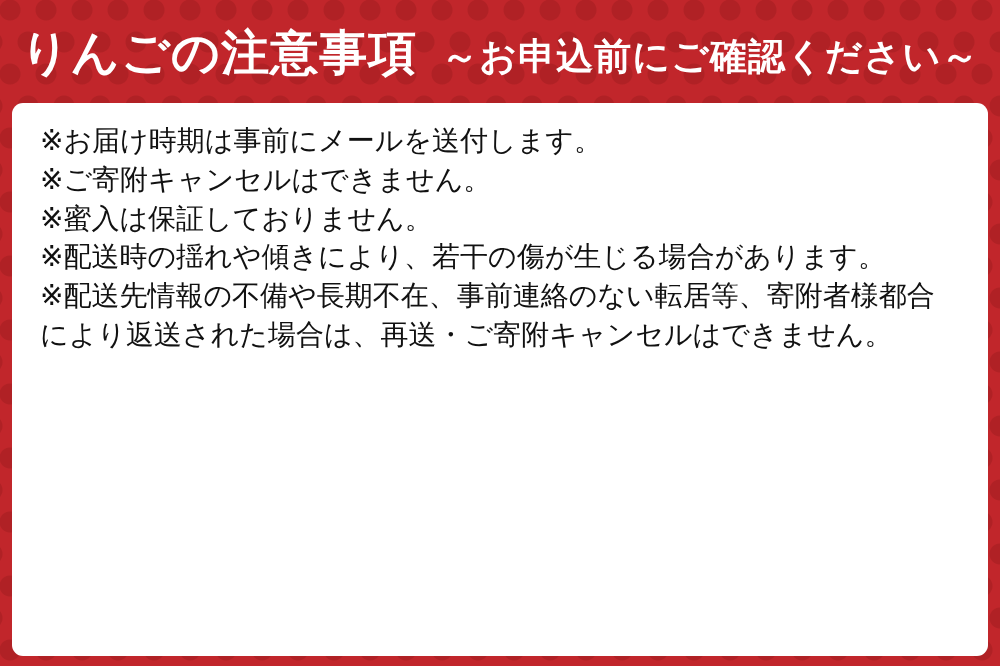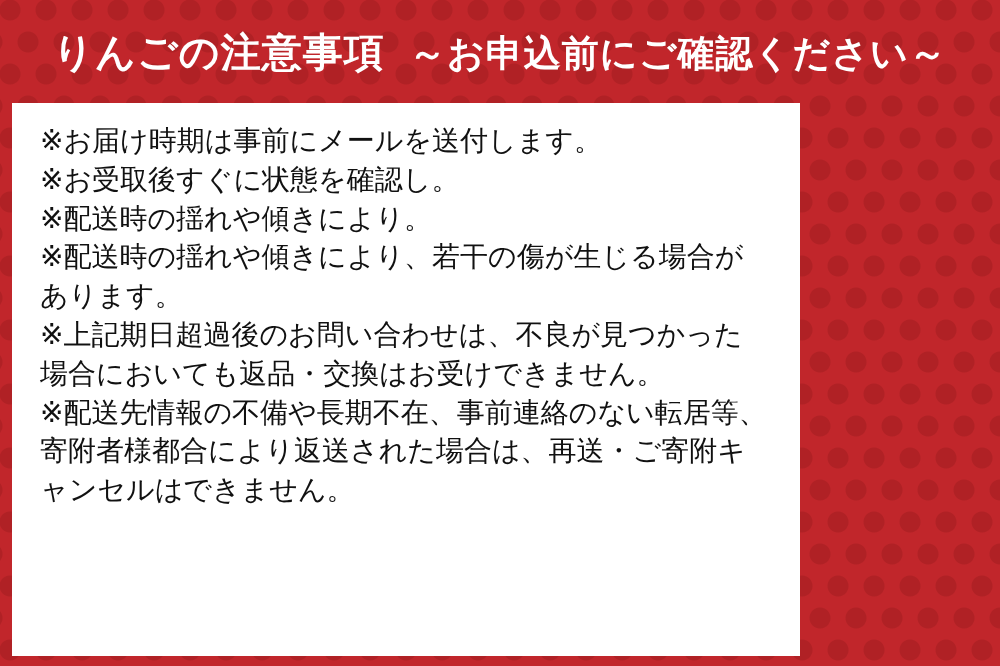--- a/index.html
+++ b/index.html
@@ -30,34 +30,35 @@
     white-space: nowrap;
   }
   .header h1 {
     color: #ffffff;
     font-weight: bold;
     line-height: 1;
     text-align: center;
     letter-spacing: 1px;
   }
   .title-main {
-    font-size: 40px;
+    font-size: 48px;
   }
   .title-sub {
     font-size: 37px;
     margin-left: 12px;
   }
   .panel {
     position: absolute;
     left: 12px;
     top: 103px;
-    width: 788px;
+    width: 976px;
     height: 553px;
     background: #ffffff;
     padding: 19px 30px 0 28px;
+    border-radius: 11px;
   }
   .panel p {
     color: #111111;
     font-size: 28px;
     line-height: 38.8px;
     letter-spacing: 0;
     text-align: left;
   }
 </style>
 </head>
@@ -65,19 +66,18 @@
 
 <div class="canvas">
   <div class="header">
     <h1>
       <span class="title-main">りんごの注意事項</span>
       <span class="title-sub">～お申込前にご確認ください～</span>
     </h1>
   </div>
   <div class="panel">
     <p>※お届け時期は事前にメールを送付します。</p>
-    <p>※お受取後すぐに状態を確認し。</p>
-    <p>※配送時の揺れや傾きにより。</p>
+    <p>※ご寄附キャンセルはできません。</p>
+    <p>※蜜入は保証しておりません。</p>
     <p>※配送時の揺れや傾きにより、若干の傷が生じる場合があります。</p>
-    <p>※上記期日超過後のお問い合わせは、不良が見つかった場合においても返品・交換はお受けできません。</p>
     <p>※配送先情報の不備や長期不在、事前連絡のない転居等、寄附者様都合により返送された場合は、再送・ご寄附キャンセルはできません。</p>
   </div>
 </div>
 
 </body></html>

